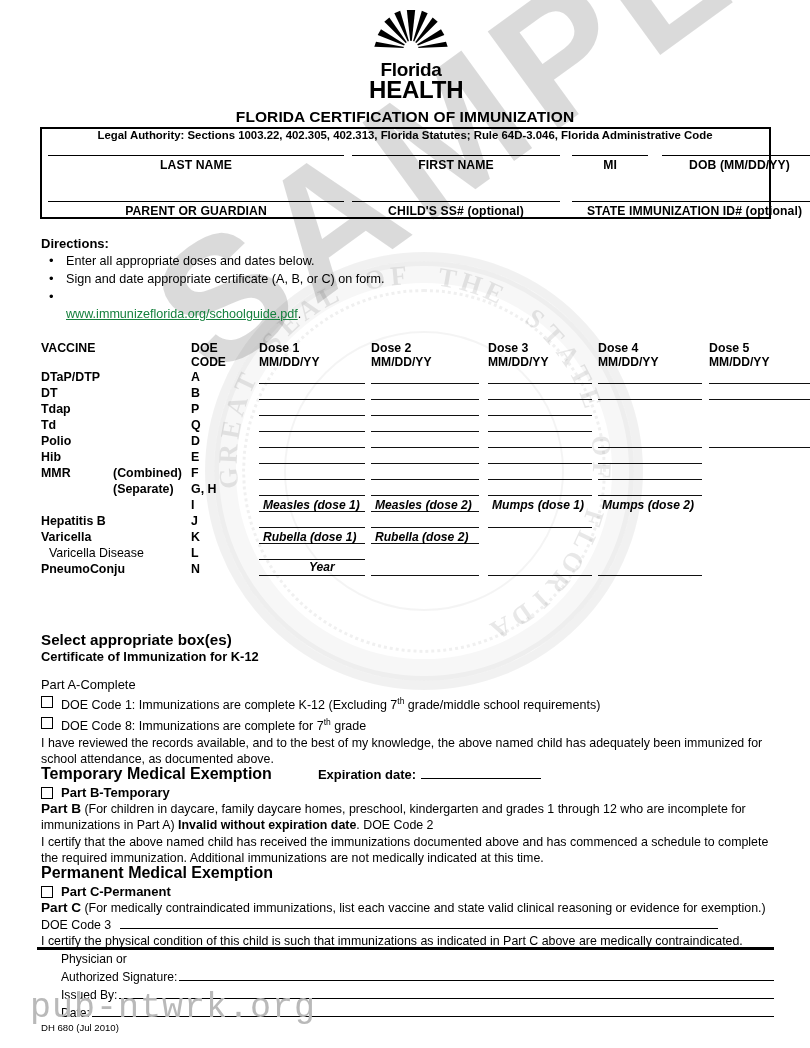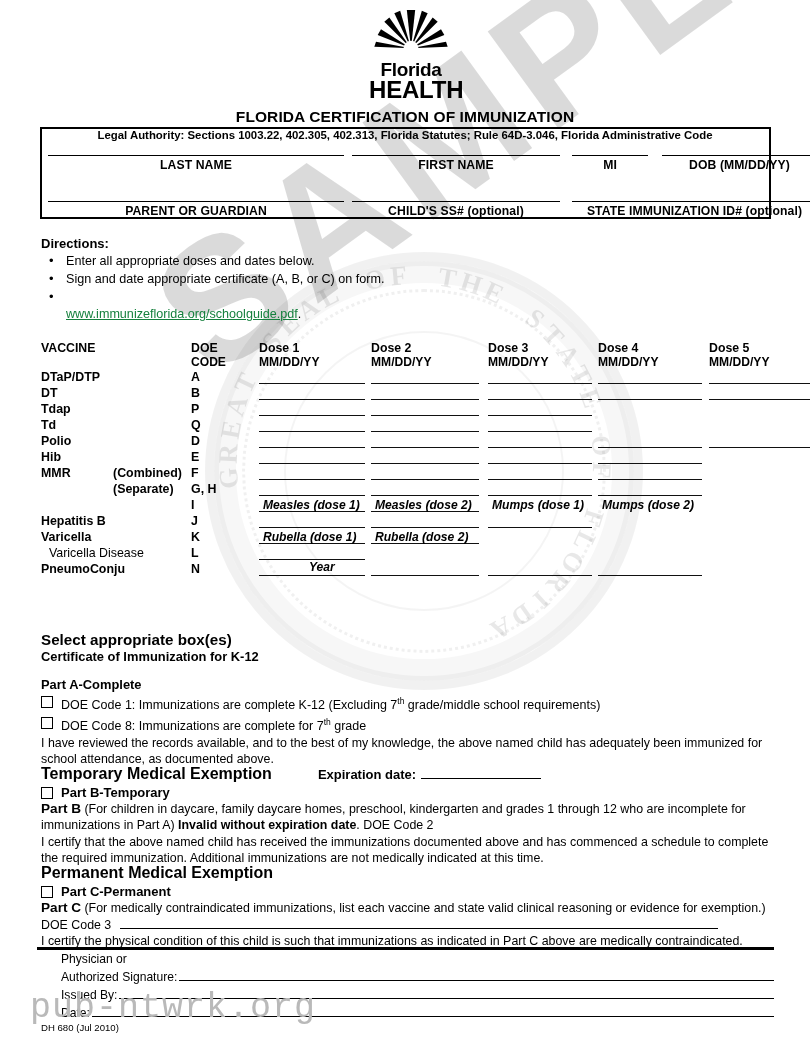--- a/index.html
+++ b/index.html
@@ -112,21 +112,21 @@
   .v-code{position:absolute;font-size:12.4px;font-weight:bold;top:0;}
   .dline{position:absolute;border-top:1.15px solid #111;height:0;}
   .sublabel{position:absolute;font-size:12.1px;font-weight:bold;font-style:italic;white-space:nowrap;}
 
   
   .sel-head{position:absolute;left:41px;top:631px;}
   .sel-h1{font-size:15.2px;font-weight:bold;}
   .sel-h2{font-size:12.9px;font-weight:bold;margin-top:1px;}
 
   .partA{position:absolute;left:41px;top:677px;width:730px;}
-  .part-title{font-size:12.9px;font-weight:bold;}
+  .part-title{font-size:12.9px;font-weight:normal;}
   .cb-row{display:flex;align-items:flex-start;margin-top:2px;}
   .cbox{
     width:12px;height:12px;border:1.2px solid #000;background:#fff;
     flex:0 0 auto;margin-top:2px;margin-right:8px;box-sizing:border-box;
   }
   .cb-txt{font-size:12.5px;line-height:15px;}
   .cb-txt sup{font-size:8.5px;vertical-align:super;}
   .para{font-size:12.4px;line-height:15.2px;margin-top:2px;}
 
   .tme{position:absolute;left:41px;top:765px;width:730px;}

